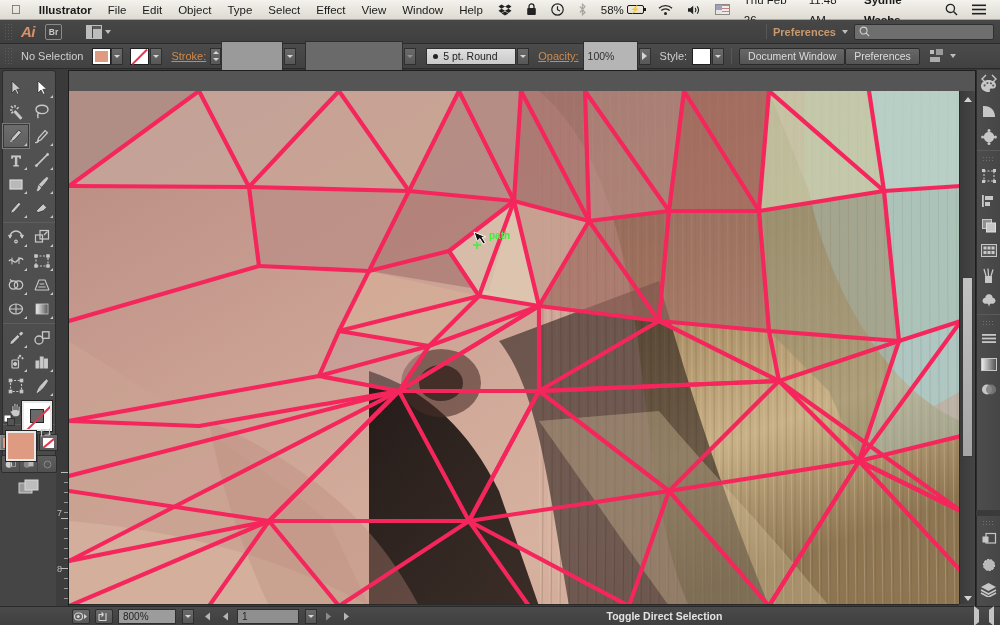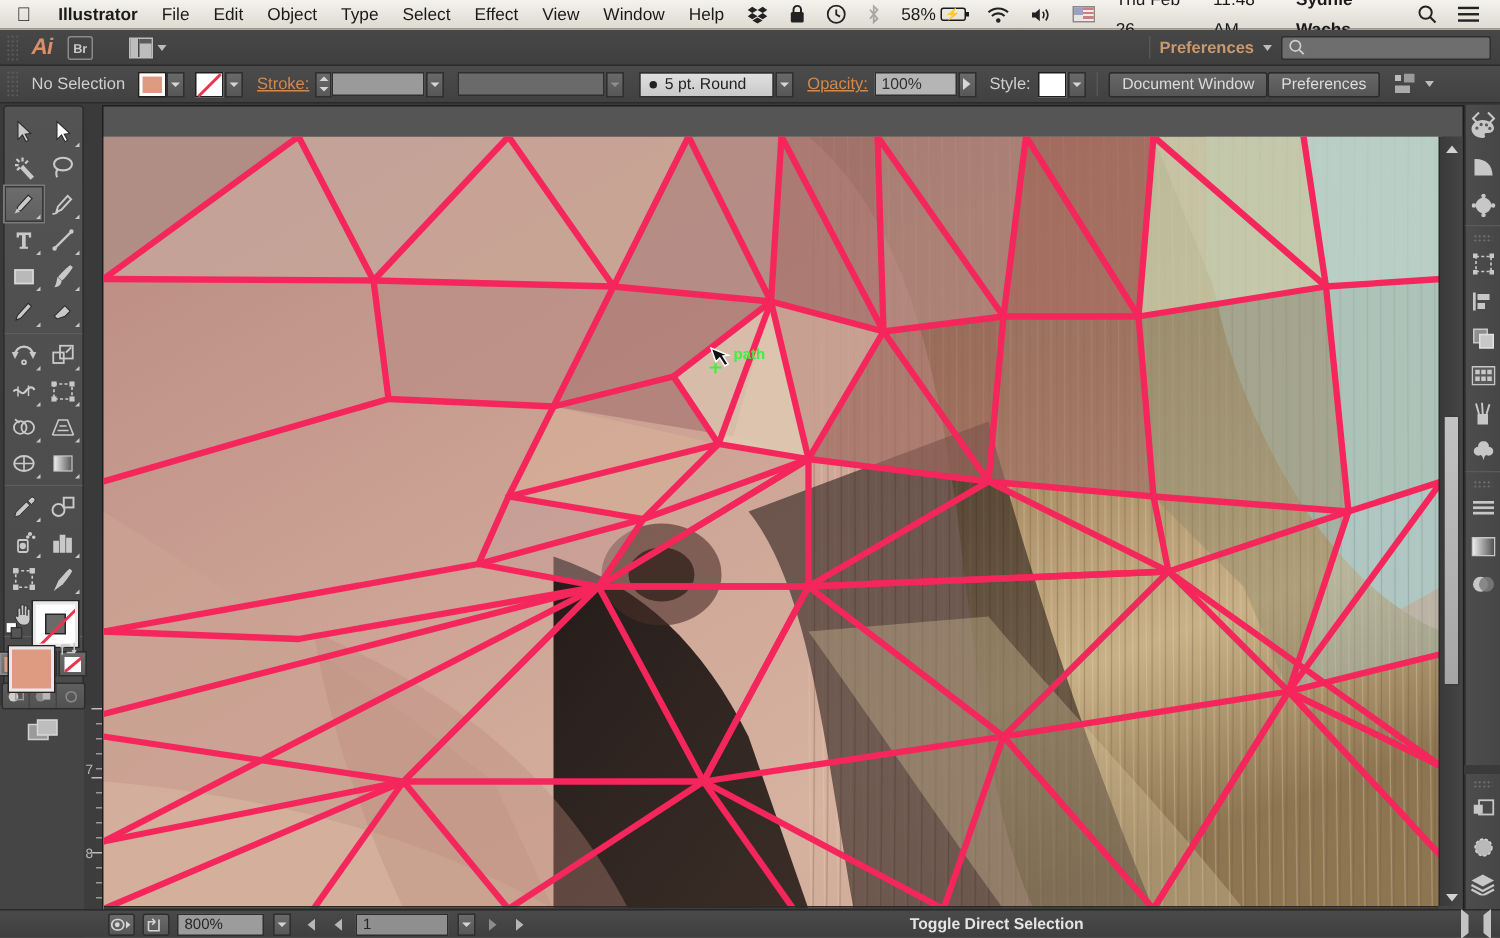--- a/index.html
+++ b/index.html
@@ -71,21 +71,21 @@
   .swatch-none{ position:relative; background:#fff; }
   .swatch-none:after{content:"";position:absolute;left:-2px;right:-2px;top:7px;height:1.5px;background:#e8344e;transform:rotate(-45deg);}
   .mini-arrow{ width:12px;height:17px;background:linear-gradient(#6a6a6a,#575757);border:1px solid #2f2f2f;
     display:flex;align-items:center;justify-content:center;margin-left:1px;}
   .mini-arrow .tri-down{border-top-color:#d6d6d6;border-left-width:3px;border-right-width:3px;border-top-width:3.5px;}
   .lbl-orange{ color:#d08a4e; font-size:11px; text-decoration:underline; padding:0 4px 0 9px; white-space:nowrap;}
   .stepper{ width:11px;height:17px;background:linear-gradient(#6b6b6b,#585858);border:1px solid #2f2f2f;
     display:flex;flex-direction:column;align-items:center;justify-content:space-around;}
   .stepper .up{width:0;height:0;border-left:3px solid transparent;border-right:3px solid transparent;border-bottom:3.5px solid #d6d6d6;}
   .stepper .dn{width:0;height:0;border-left:3px solid transparent;border-right:3px solid transparent;border-top:3.5px solid #d6d6d6;}
-  .fieldbox{ height:16px;background:#9a9a9a;border:1px solid #2f2f2f;display:flex;align-items:center;
+  .fieldbox{ height:30px;background:#9a9a9a;border:1px solid #2f2f2f;display:flex;align-items:center;
     padding:0 4px;color:#2a2a2a;font-size:10.5px;}
   .fieldbox.dark{ background:#6a6a6a; color:#bdbdbd; }
   .fieldbox.light{ background:#b5b5b5; color:#303030;}
   .profile-box{ width:90px;height:17px;background:linear-gradient(#e0e0e0,#c9c9c9);border:1px solid #2f2f2f;
     display:flex;align-items:center;gap:5px;padding-left:6px;color:#222;font-size:10.5px;}
   .dot{width:5px;height:5px;border-radius:50%;background:#222;}
   .play-arrow{ width:12px;height:17px;background:linear-gradient(#6b6b6b,#585858);border:1px solid #2f2f2f;
     display:flex;align-items:center;justify-content:center; margin-left:1px;}
   .tri-right{width:0;height:0;border-top:4px solid transparent;border-bottom:4px solid transparent;border-left:5px solid #d6d6d6;}
   .pbtn{ height:17px;background:linear-gradient(#676767,#555);border:1px solid #2b2b2b;border-radius:2px;

